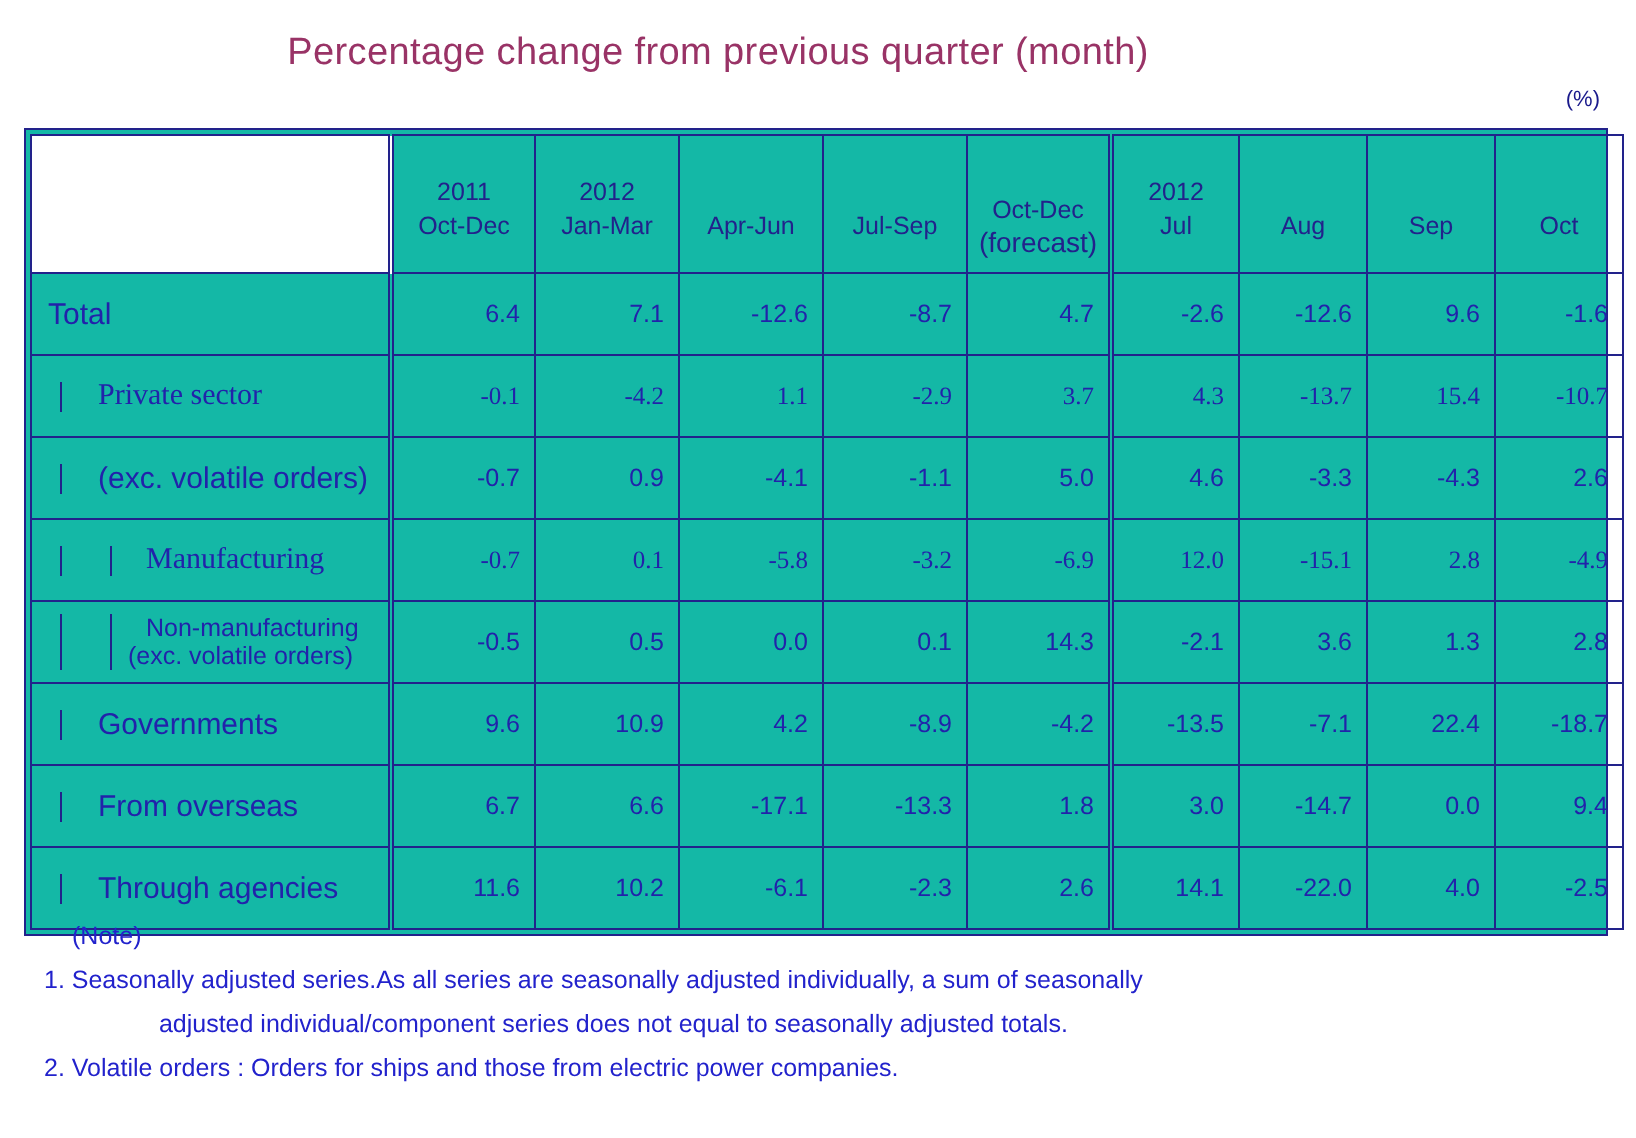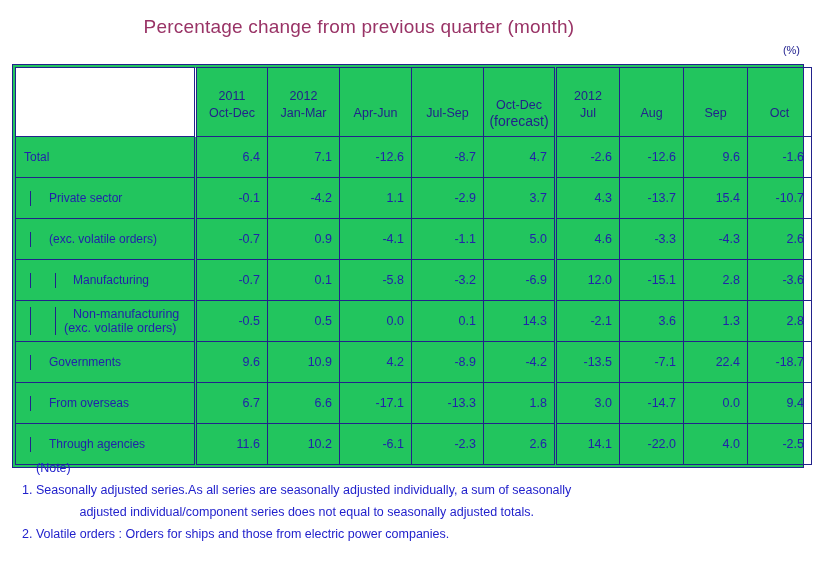--- a/index.html
+++ b/index.html
@@ -45,21 +45,21 @@
 
   
   .table-wrap {
     position: absolute;
     left: 12px;
     top: 64px;
     width: 792px;
     border: 1px solid #22228b;
     padding: 2px;
     box-sizing: border-box;
-    background: #22c55e;
+    background: #14b8a6;
   }
   table.grid {
     border-collapse: collapse;
     width: 100%;
     table-layout: fixed;
     border: 1px solid #22228b;
   }
   table.grid td {
     border: 1px solid #22228b;
     padding: 0;
@@ -114,38 +114,38 @@
   
   td.lbl {
     padding: 0 !important;
     height: 40px;
     position: relative;
   }
   .lbl-inner {
     display: block;
     padding-left: 8px;
     color: #2222aa;
-    font-size: 12px;
+    font-size: 15px;
     line-height: 15px;
   }
   .lvl1 {
     border-left: 1px solid #22228b;
     margin-left: 14px;
     padding-left: 10px;
   }
   .lvl2 {
     border-left: 1px solid #22228b;
     margin-left: 14px;
     padding-left: 9px;
   }
   .two-line { line-height: 14px; font-size: 12.5px; }
   .two-line .l2 { display: block; margin-left: -9px; }
 
   
-  .no-bottom td { border-bottom: none !important; }
+  .no-bottom td { border-bottom: none !important; font-family: Liberation Serif, serif; }
 
   
   .notes {
     position: absolute;
     left: 22px;
     top: 457px;
     color: #2222cc;
     font-size: 12.5px;
     line-height: 22px;
   }
@@ -280,21 +280,21 @@
               </div>
             </td>
             <td class="num sep-left">-0.7</td>
             <td class="num">0.1</td>
             <td class="num">-5.8</td>
             <td class="num">-3.2</td>
             <td class="num">-6.9</td>
             <td class="num sep-left">12.0</td>
             <td class="num">-15.1</td>
             <td class="num">2.8</td>
-            <td class="num">-3.6</td>
+            <td class="num">-4.9</td>
           </tr>
           <tr>
             <td class="lbl">
               <div class="lvl1">
                 <div class="lvl2">
                   <span class="lbl-inner two-line"><span>Non-manufacturing</span><span class="l2">(exc. volatile orders)</span></span>
                 </div>
               </div>
             </td>
             <td class="num sep-left">-0.5</td>

